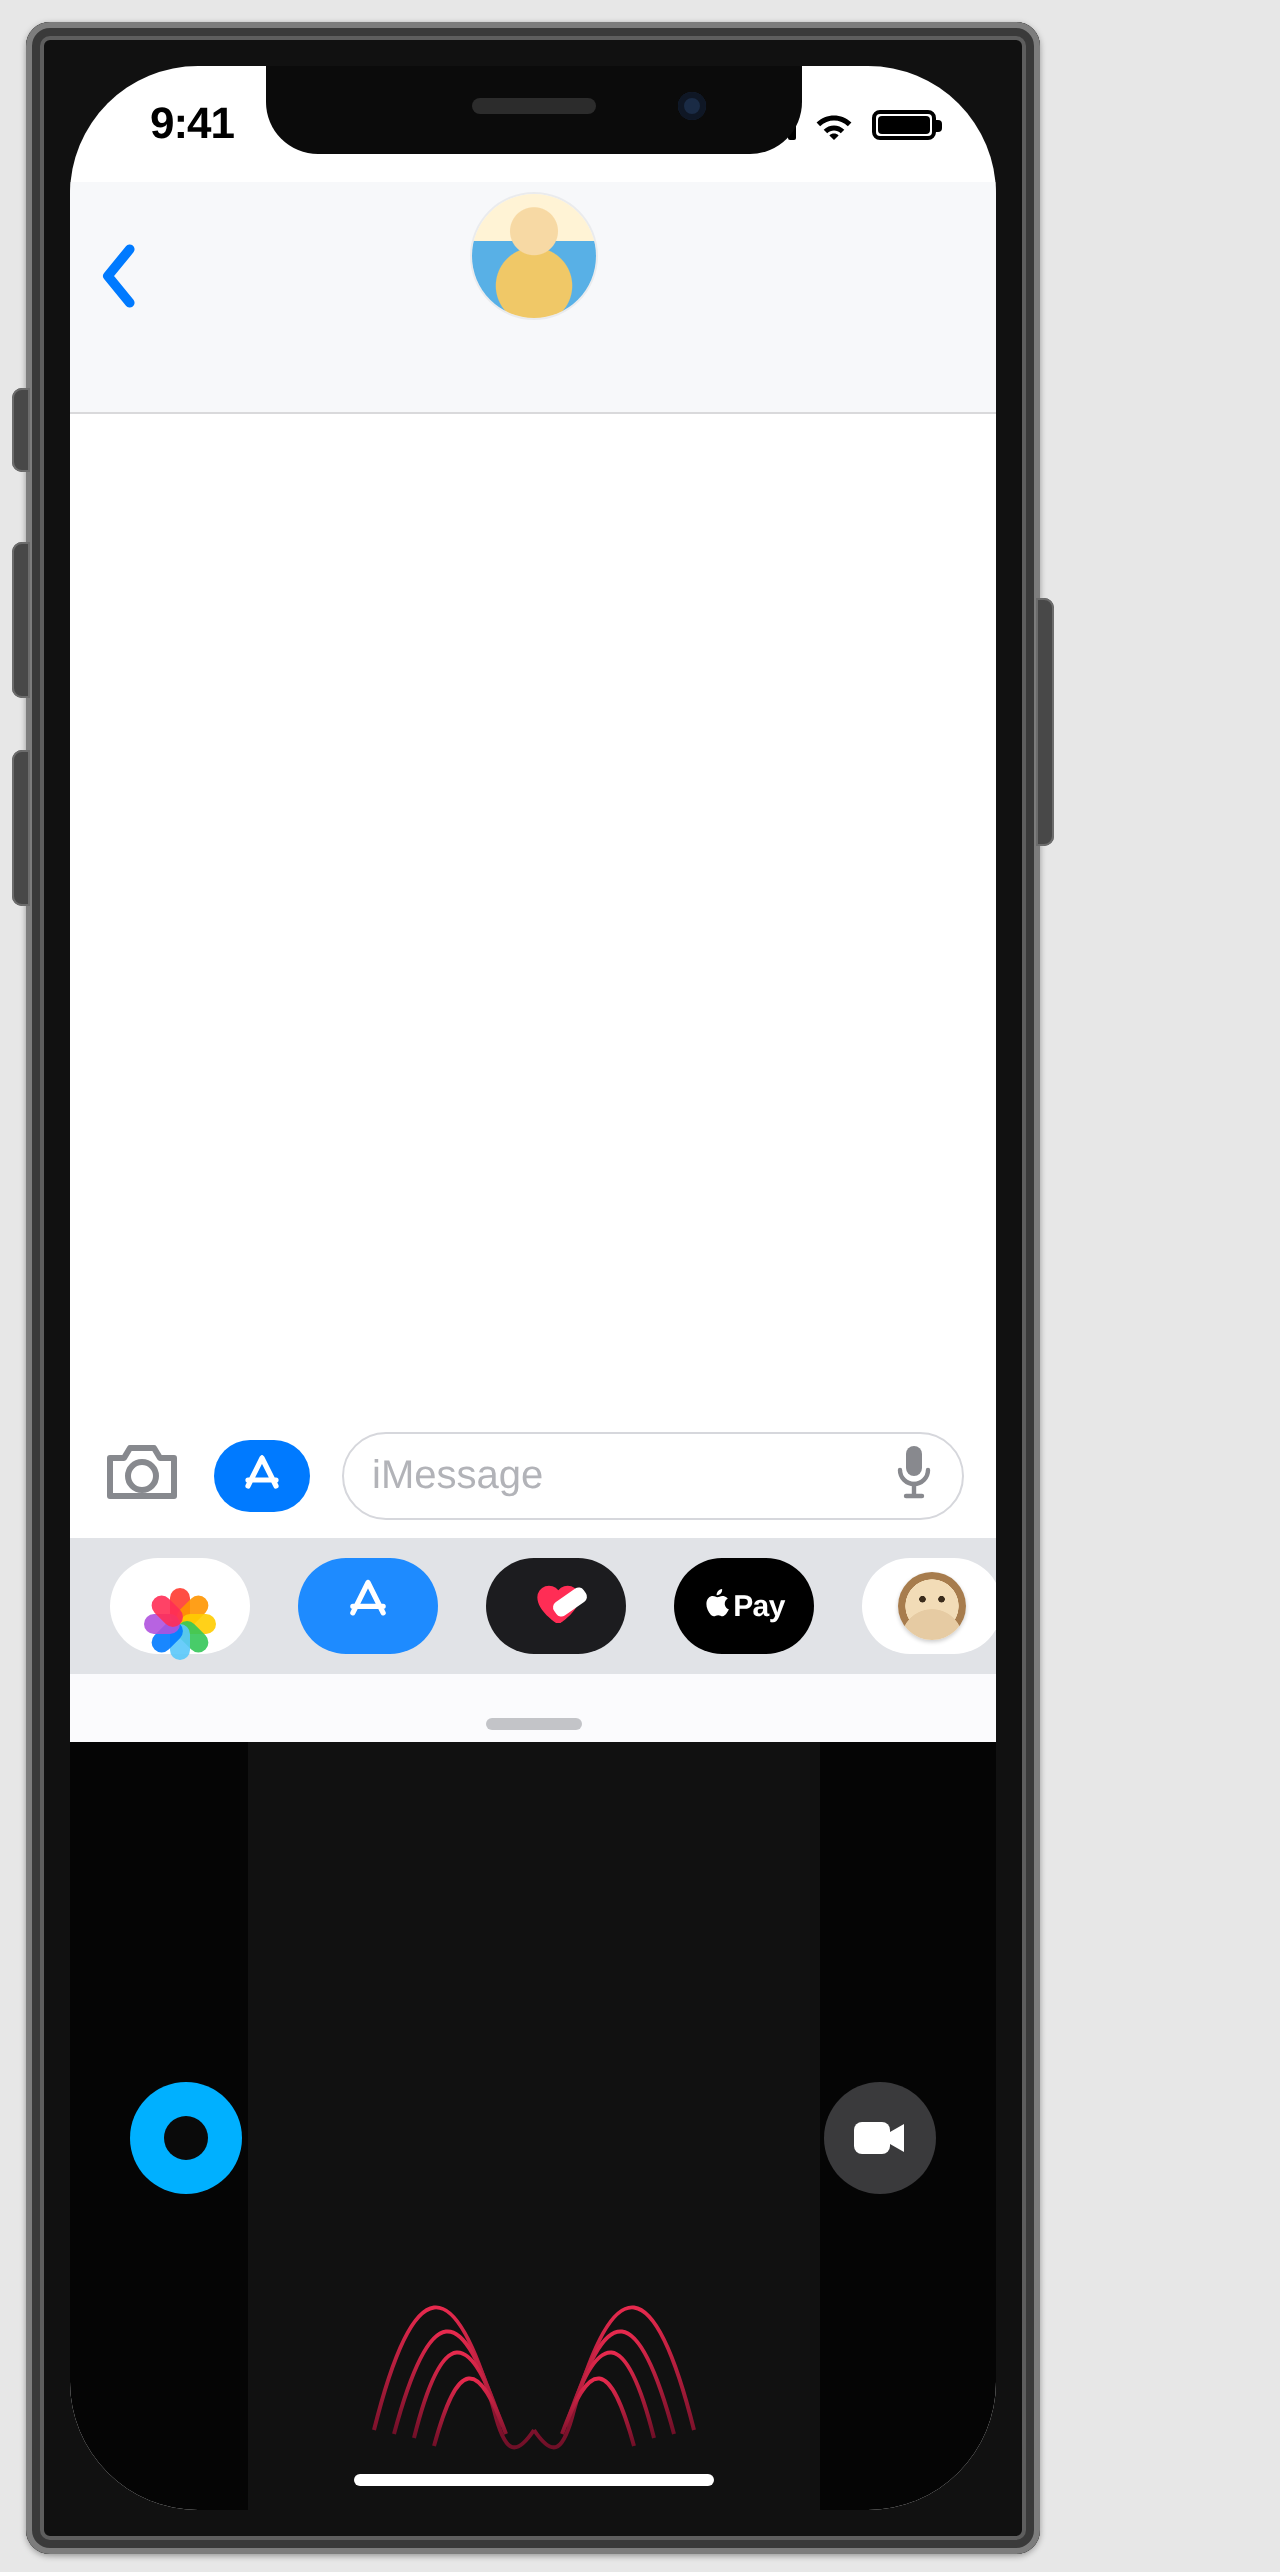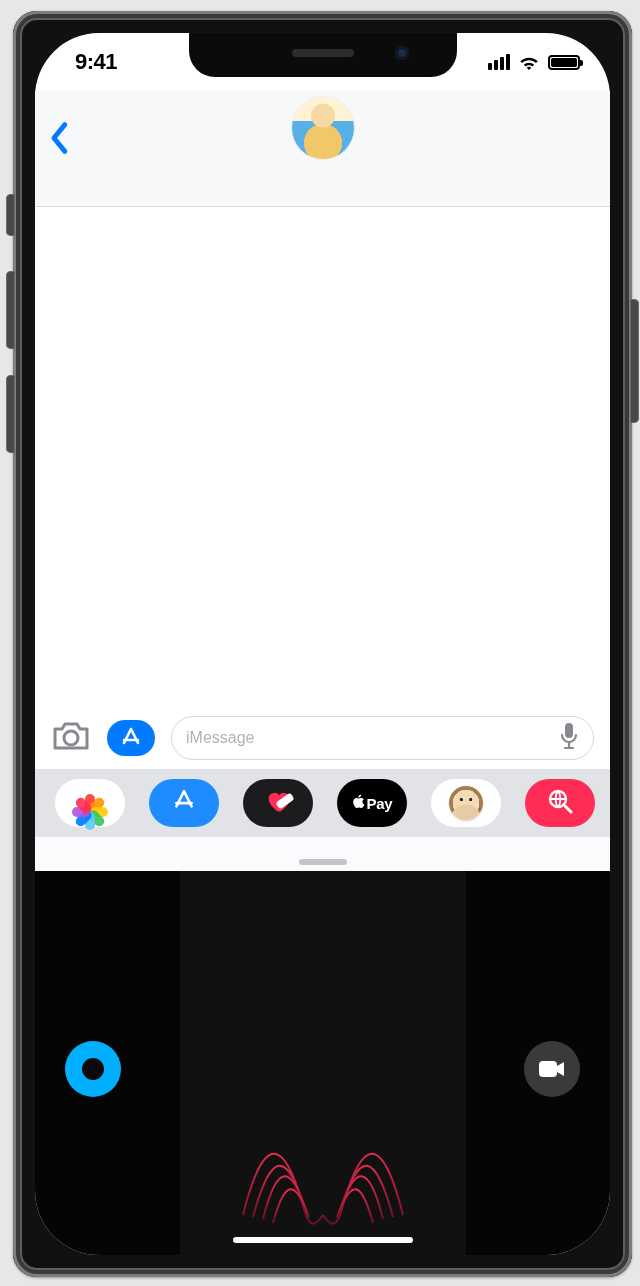--- a/index.html
+++ b/index.html
@@ -9,24 +9,24 @@
     background: #e7e7e7;
     font-family: -apple-system, "Helvetica Neue", Arial, sans-serif;
     overflow: hidden;
   }
 
   
   .phone-shell {
     position: absolute;
     left: 13px;
     top: 11px;
-    width: 619px;
+    width: 507px;
     height: 1266px;
     background: #111;
-    border-radius: 24px;
+    border-radius: 12px;
     box-shadow:
       inset 0 0 0 3px #7d7d7d,
       inset 0 0 0 7px #3a3a3a,
       inset 0 0 0 9px #5e5e5e,
       0 1px 3px rgba(0,0,0,0.35);
   }
   
   .side-btn{ position:absolute; background:#484848; box-shadow:inset 0 0 0 1px #6c6c6c;}
   .side-btn.r1{left:-7px; top:183px; width:9px; height:42px; border-radius:5px 0 0 5px;}
   .side-btn.r2{left:-7px; top:260px; width:9px; height:78px; border-radius:5px 0 0 5px;}
@@ -132,21 +132,21 @@
     display:flex; align-items:center; justify-content:center; color:#fff;
   }
   .msg-field{
     flex:1; height:44px; border-radius:22px; background:#fff;
     border:1.5px solid #d6d7dc;
     display:flex; align-items:center; justify-content:space-between;
     padding:0 14px;
   }
   .msg-field input{
     border:none; outline:none; background:transparent;
-    font-size:16px; color:#15803d; width:100%;
+    font-size:20px; color:#15803d; width:100%;
   }
   .msg-field input::placeholder{ color:#b2b3b8; }
   .mic{ color:#88898e; }
 
   
   .app-strip{
     position:absolute; top:736px; left:0; right:0;
     height:68px; background:#e1e3e7;
     display:flex; align-items:center; gap:24px; padding:0 20px;
     overflow:hidden;

